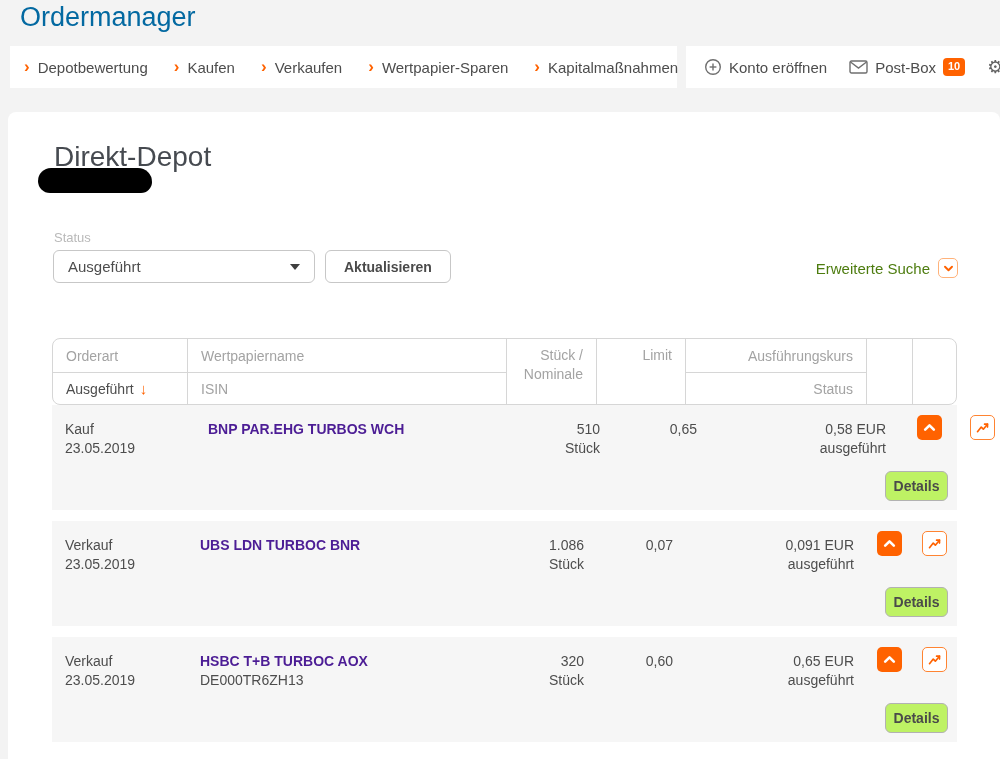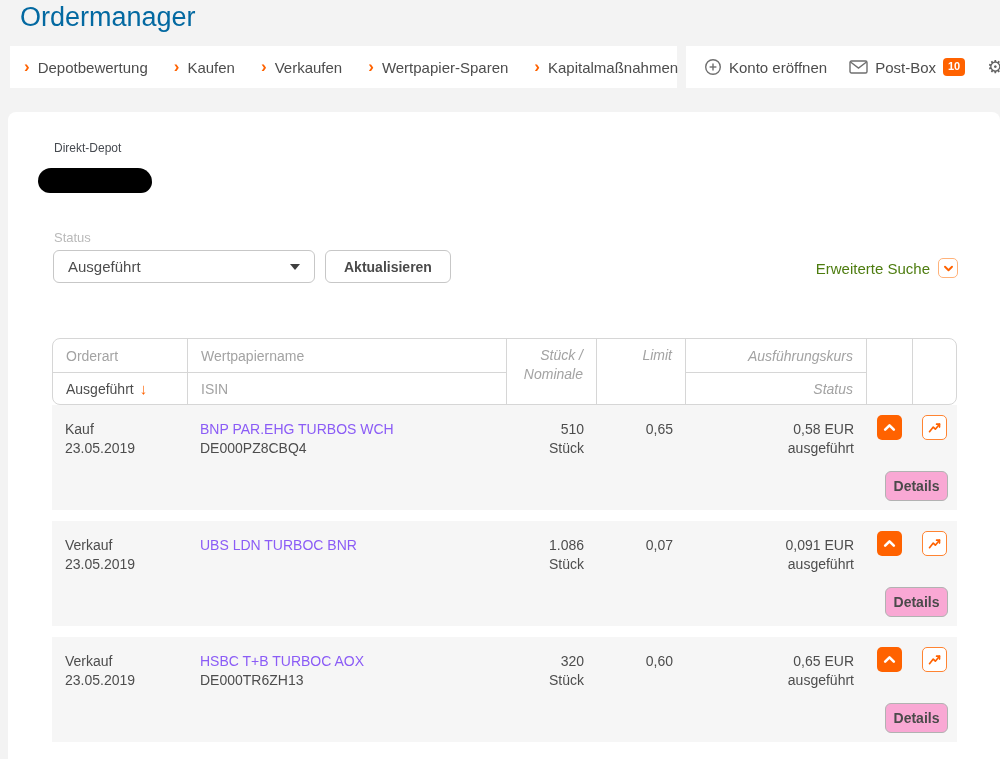--- a/index.html
+++ b/index.html
@@ -32,21 +32,21 @@
   .badge {
     background:#ff6200; color:#fff; font-size:11px; font-weight:bold;
     border-radius:4px; padding:1px 5px 2px; line-height:15px;
   }
   .gear-glyph { font-size:18px; color:#636363; line-height:1; }
   
   .card {
     position:absolute; left:8px; top:112px; width:992px; height:647px;
     background:#fff; border-radius:8px 8px 0 0;
   }
-  .depot-title { position:absolute; left:46px; top:29px; font-size:12px; color:#464a50; }
+  .depot-title { position:absolute; left:46px; top:29px; font-size:28px; color:#464a50; }
   .redacted { position:absolute; left:30px; top:56px; width:114px; height:25px; background:#000; border-radius:13px 14px 11px 12px; }
   .status-label { position:absolute; left:46px; top:118px; font-size:13px; color:#b9b9b9; }
   .select-box {
     position:absolute; left:45px; top:138px; width:262px; height:33px;
     border:1px solid #c7c7c7; border-radius:6px; background:#fff;
     display:flex; align-items:center; padding:0 14px; font-size:15px; color:#4d4d4d; cursor:pointer;
   }
   .select-caret { margin-left:auto; width:0; height:0; border-left:5px solid transparent; border-right:5px solid transparent; border-top:6px solid #3f3f3f; }
   .refresh-btn {
     position:absolute; left:317px; top:138px; height:33px; padding:0 18px;
@@ -58,48 +58,48 @@
   .chev-btn-sm { width:20px; height:20px; border:1px solid #ffb27a; border-radius:5px; background:#fff; display:flex; align-items:center; justify-content:center; cursor:pointer; }
   
   .tbl { position:absolute; left:44px; top:226px; width:905px; height:404px; }
   .tbl-head {
     display:grid; grid-template-columns:135px 319px 90px 89px 181px 46px 45px;
     grid-template-rows:34px 31px;
     border:1px solid #d6d6d6; border-radius:8px; background:#fff;
     font-size:14px; color:#a3a3a3;
   }
   .hc { display:flex; align-items:center; padding:0 13px; }
-  .hc.right { justify-content:flex-end; text-align:right;font-style:italic; }
+  .hc.right { justify-content:flex-end; text-align:right; }
   .hc.top { align-items:flex-start; padding-top:7px; line-height:19px; }
   .bR { border-right:1px solid #d6d6d6; }
   .bB { border-bottom:1px solid #d6d6d6; }
   .span2 { grid-row:span 2; }
   .sort-cell { color:#4d4d4d; }
   .sort-arrow { color:#ff6200; font-size:15px; margin-left:6px; font-weight:600; }
   .row-block {
     position:absolute; left:0; width:905px; height:105px; background:#f6f6f6;
     display:grid; grid-template-columns:135px 319px 90px 89px 181px 46px 45px;
     font-size:14px; line-height:19px;
   }
   .rc { padding-top:15px; }
   .rc.pl { padding-left:13px; }
   .rc.right { text-align:right; padding-right:12px; }
-  .sec-name { font-weight:normal; color:#8b5cf6; }
+  .sec-name { font-weight:bold; color:#4c1d95; }
   .icon-cell { display:flex; justify-content:center; padding-top:10px; }
   .sq-btn-filled {
     width:25px; height:25px; background:#ff6200; border:none; border-radius:5px;
     display:flex; align-items:center; justify-content:center; cursor:pointer;
   }
   .sq-btn-outline {
     width:25px; height:25px; background:#fff; border:1px solid #ff8432; border-radius:5px;
     display:flex; align-items:center; justify-content:center; cursor:pointer;
   }
   .details-btn {
     position:absolute; right:9px; bottom:9px; width:63px; height:30px;
-    background:#f9a8d4; border:1px solid #b2b2b2; border-radius:6px;
+    background:#bef264; border:1px solid #b2b2b2; border-radius:6px;
     font-family:"Liberation Sans",sans-serif; font-size:14px; font-weight:bold; color:#4a4a4a; cursor:pointer;
   }
 </style>
 </head>
 <body>
 
 <div class="page-title">Ordermanager</div>
 
 <div class="navbar-left">
   <div class="nav-item">
@@ -187,28 +187,27 @@
       <div class="hc bR span2"></div>
       <div class="hc span2"></div>
       <div class="hc bR sort-cell" style="grid-column:1; grid-row:2;">
         <span>Ausgeführt</span>
         <span class="sort-arrow">↓</span>
       </div>
       <div class="hc bR" style="grid-column:2; grid-row:2;text-align:right;">ISIN</div>
       <div class="hc right bR" style="grid-column:5; grid-row:2;">Status</div>
     </div>
 
-    <div class="row-block" style="top:67px;">
+    <div class="row-block" style="top:67px;gap:8px;">
       <div class="rc pl">
         <div>Kauf</div>
         <div>23.05.2019</div>
       </div>
       <div class="rc pl">
         <div class="sec-name">BNP PAR.EHG TURBOS WCH</div>
-        <div>DE000PZ8CBQ4</div>
       </div>
       <div class="rc right">
         <div>510</div>
         <div>Stück</div>
       </div>
       <div class="rc right">0,65</div>
       <div class="rc right">
         <div>0,58 EUR</div>
         <div>ausgeführt</div>
       </div>

